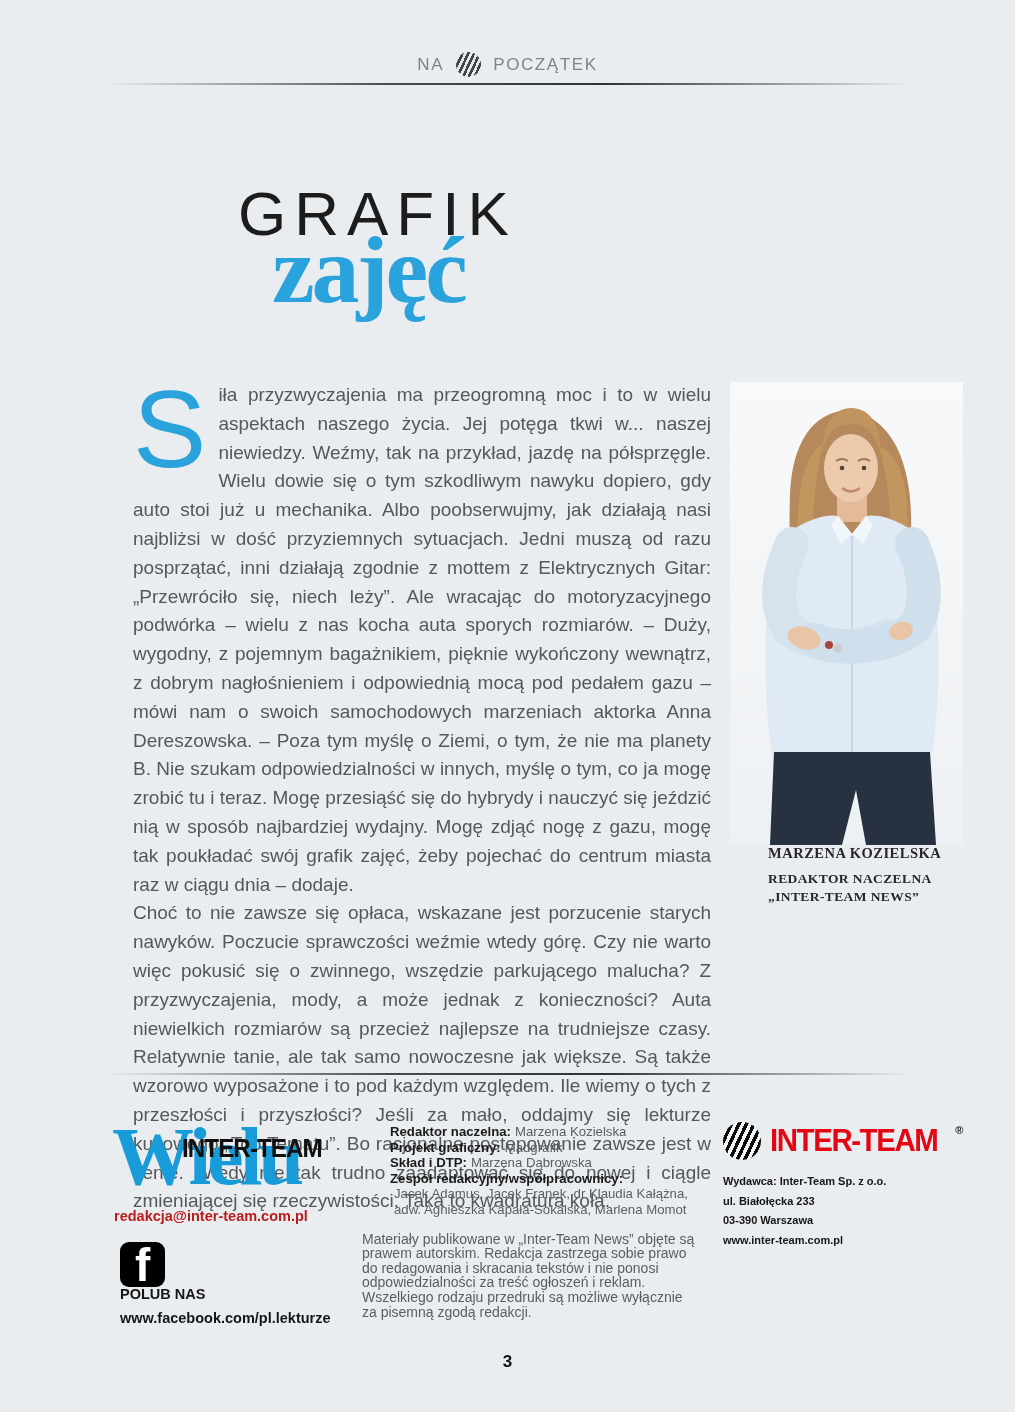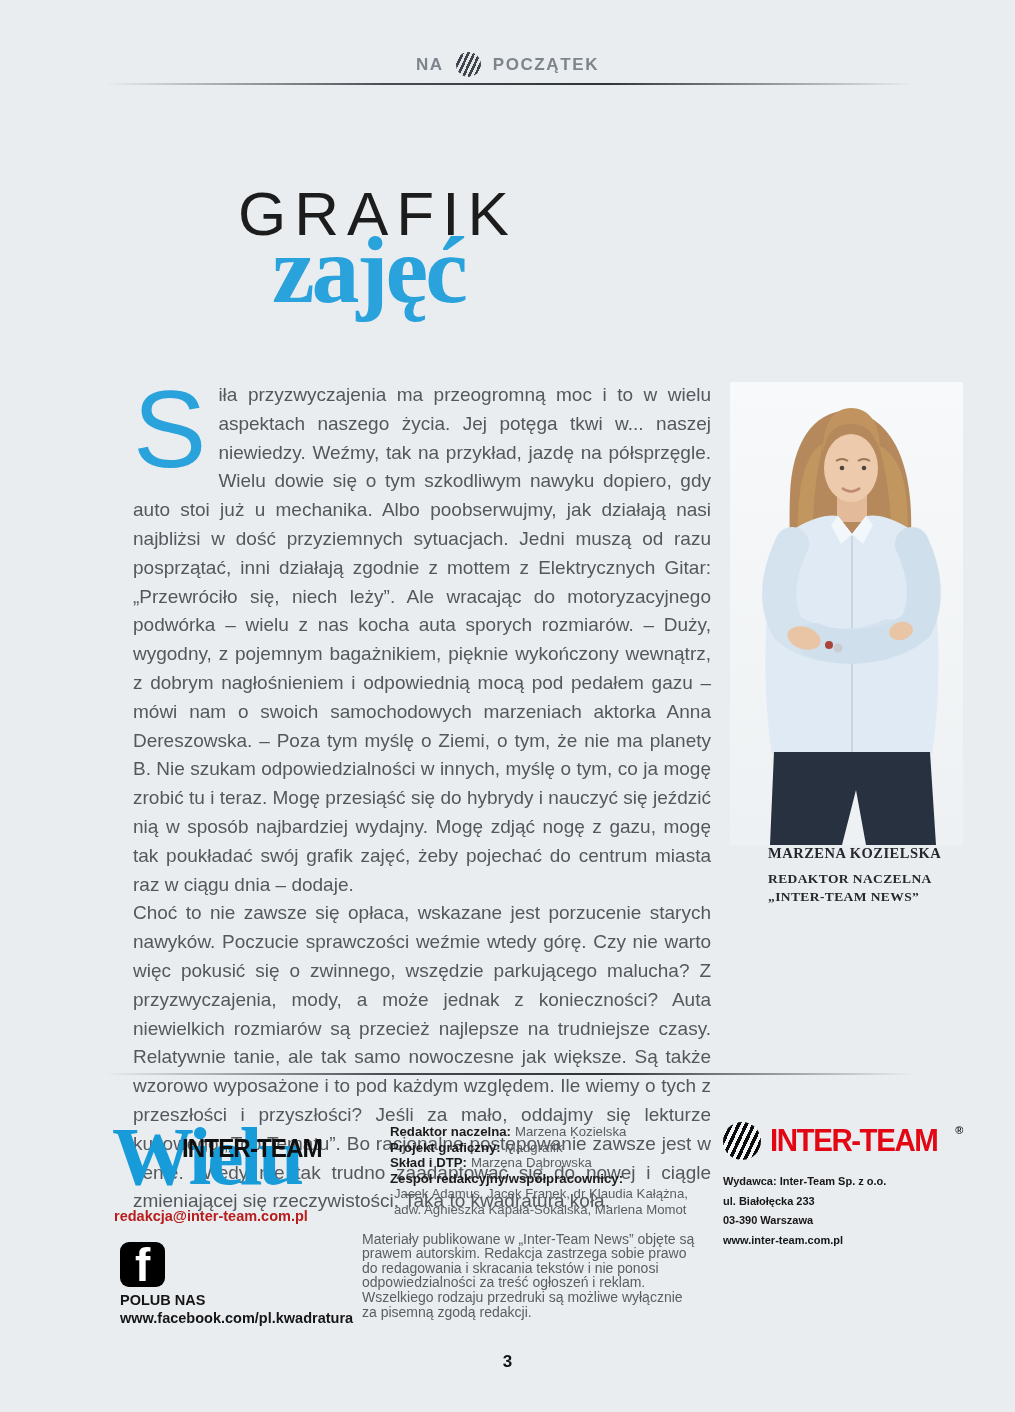--- a/index.html
+++ b/index.html
@@ -4,21 +4,21 @@
 <style>
   html,body{margin:0;padding:0;}
   .page{
     position:relative;width:1015px;height:1412px;overflow:hidden;
     background:#e9edf0;font-family:"Liberation Sans",sans-serif;
   }
   
   .masthead{
     position:absolute;top:52px;left:0;width:100%;
     display:flex;justify-content:center;align-items:center;gap:12px;
-    font-size:17px;font-weight:bold;letter-spacing:1.6px;color:#7d848c;
+    font-size:17px;font-weight:normal;letter-spacing:1.6px;color:#7d848c;
   }
   .globe{
     width:25px;height:25px;border-radius:50%;flex:0 0 auto;
     background:repeating-linear-gradient(115deg,#3f444a 0 2.6px,#e4e8ec 2.6px 5.2px);
   }
   .globe.black{
     width:38px;height:38px;
     background:repeating-linear-gradient(115deg,#0c0c0c 0 3.4px,#f4f6f7 3.4px 6.8px);
   }
   .rule{
@@ -70,21 +70,21 @@
   }
   .email{position:absolute;left:2px;top:80px;font-size:14.5px;font-weight:bold;color:#b91c1c;}
   .fb-icon{
     position:absolute;left:8px;top:114px;width:45px;height:45px;
     background:#000;border-radius:9px;overflow:hidden;
   }
   .fb-icon span{
     position:absolute;left:15px;top:-1px;color:#fff;
     font-size:46px;font-weight:bold;line-height:48px;
   }
-  .fb-label{position:absolute;left:8px;top:164px;font-size:14.5px;font-weight:bold;color:#161616;}
+  .fb-label{position:absolute;left:8px;top:158px;font-size:14.5px;font-weight:bold;color:#161616;}
   .fb-url{position:absolute;left:8px;top:182px;font-size:14.5px;font-weight:bold;color:#161616;}
   .fcol2{position:absolute;left:362px;top:1124px;width:342px;}
   .credit-row{font-size:13.2px;line-height:15.6px;color:#5a5e62;}
   .credit-row .b{font-weight:bold;color:#1b1b1b;margin-right:4px;padding-left:28px;}
   .legal{margin-top:14px;font-size:14px;line-height:14.6px;color:#5a5e62;width:336px;}
   .fcol3{position:absolute;left:723px;top:1122px;width:245px;}
   .it-logo{display:flex;align-items:center;gap:9px;}
   .it-word{
     font-size:31px;font-weight:bold;color:#e30613;letter-spacing:-1.5px;
     transform:scaleX(.95);transform-origin:left;white-space:nowrap;
@@ -169,21 +169,21 @@
   <div class="fcol1">
     <div class="news-logo">
       <span class="news-word">Wielu</span>
       <span class="news-overlay">INTER-TEAM</span>
     </div>
     <div class="email">redakcja@inter-team.com.pl</div>
     <div class="fb-icon">
       <span>f</span>
     </div>
     <div class="fb-label">POLUB NAS</div>
-    <div class="fb-url">www.facebook.com/pl.kwadratura</div>
+    <div class="fb-url">www.facebook.com/pl.lekturze</div>
   </div>
 
   <div class="fcol2">
     <div class="credit-row"><span class="b">Redaktor naczelna:</span><span>Marzena Kozielska</span></div>
     <div class="credit-row"><span class="b">Projekt graficzny:</span><span>Madgrafik</span></div>
     <div class="credit-row"><span class="b">Skład i DTP:</span><span>Marzena Dąbrowska</span></div>
     <div class="credit-row"><span class="b">Zespół redakcyjny/współpracownicy:</span><span></span></div>
     <div class="credit-row"><span class="b"></span><span>Jacek Adamus, Jacek Franek, dr Klaudia Kałążna,</span></div>
     <div class="credit-row"><span class="b"></span><span>adw. Agnieszka Kapała-Sokalska, Marlena Momot</span></div>
     <div class="legal">Materiały publikowane w „Inter-Team News” objęte są prawem autorskim. Redakcja zastrzega sobie prawo do redagowania i skracania tekstów i nie ponosi odpowiedzialności za treść ogłoszeń i reklam. Wszelkiego rodzaju przedruki są możliwe wyłącznie za pisemną zgodą redakcji.</div>

